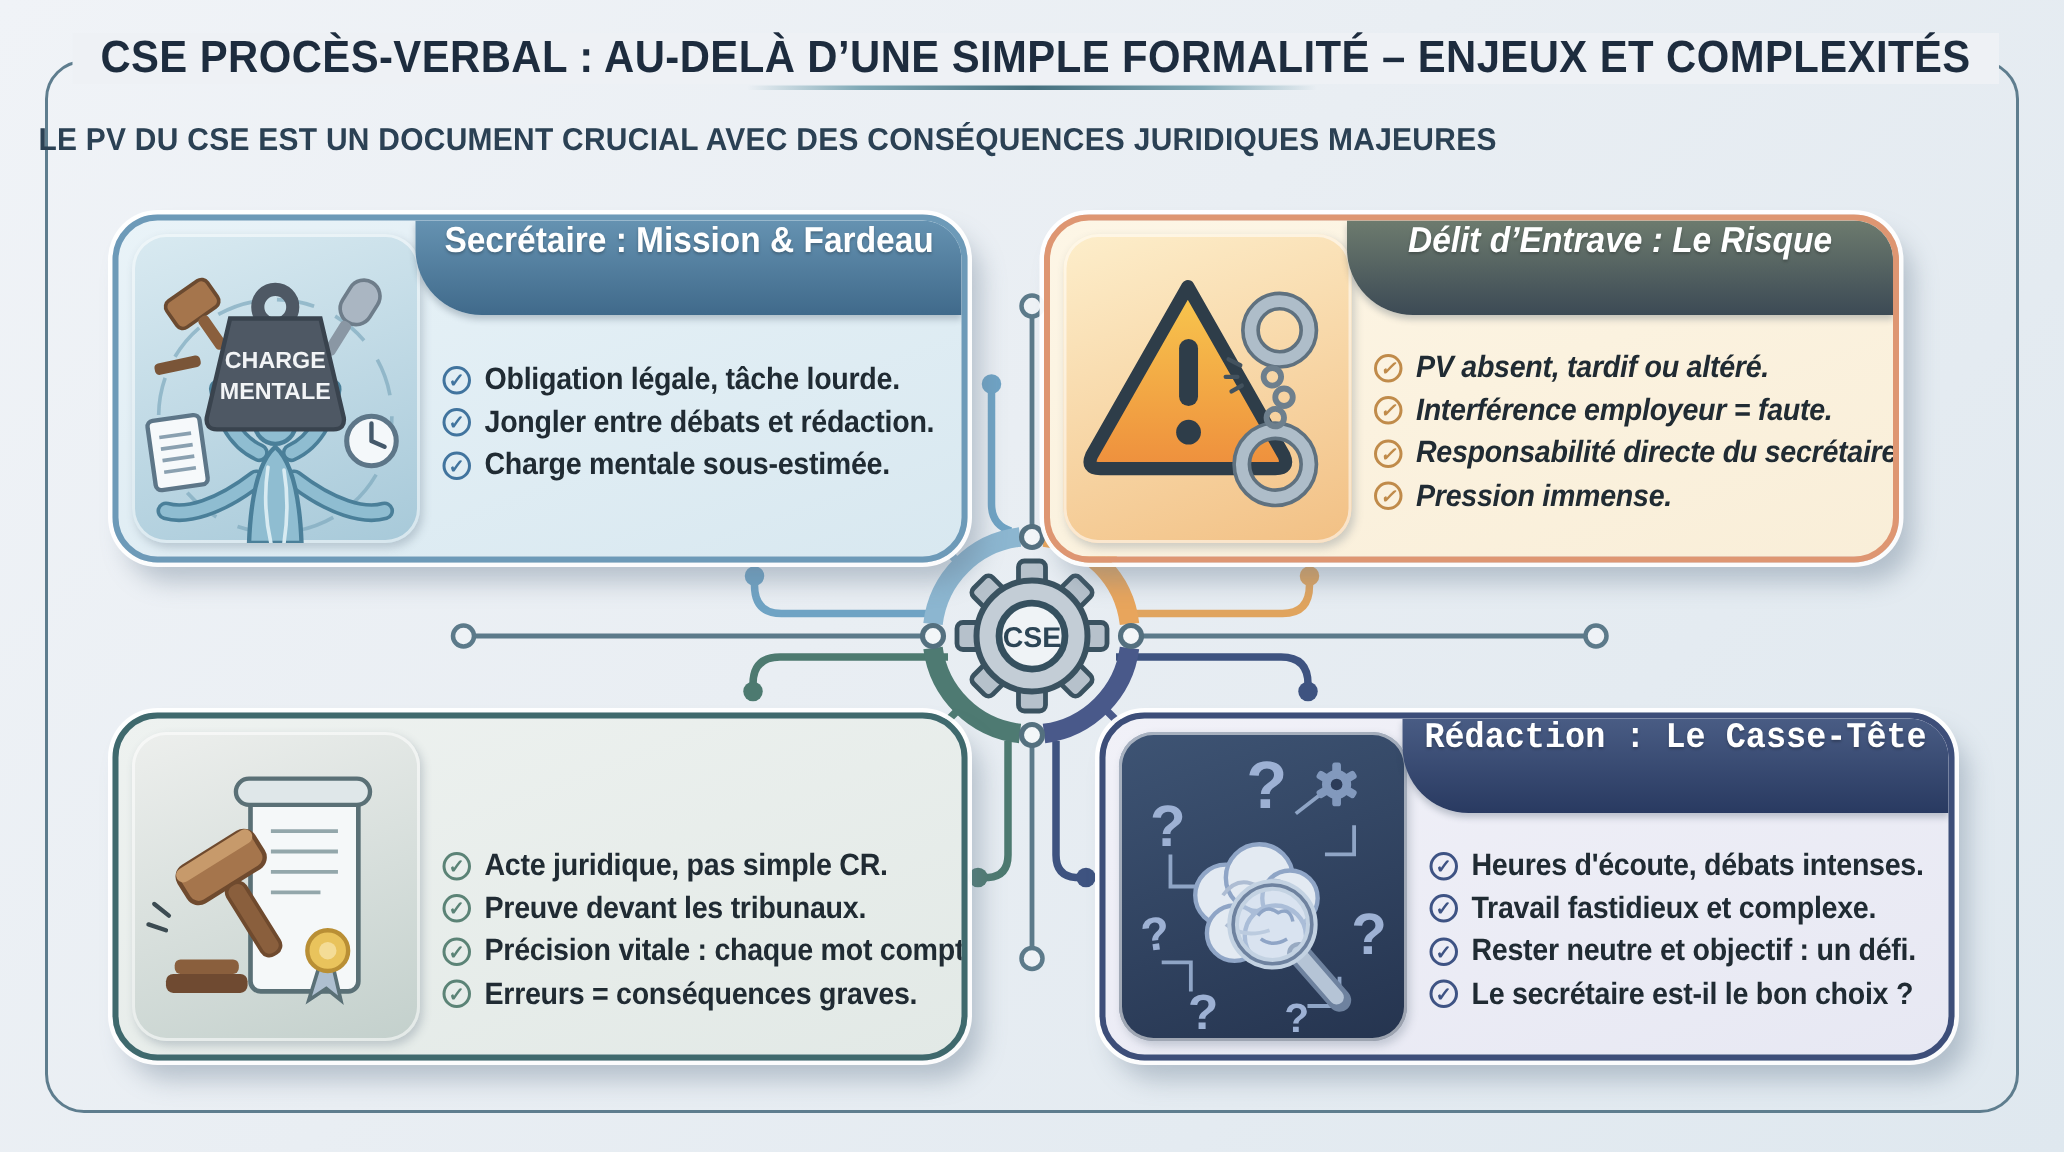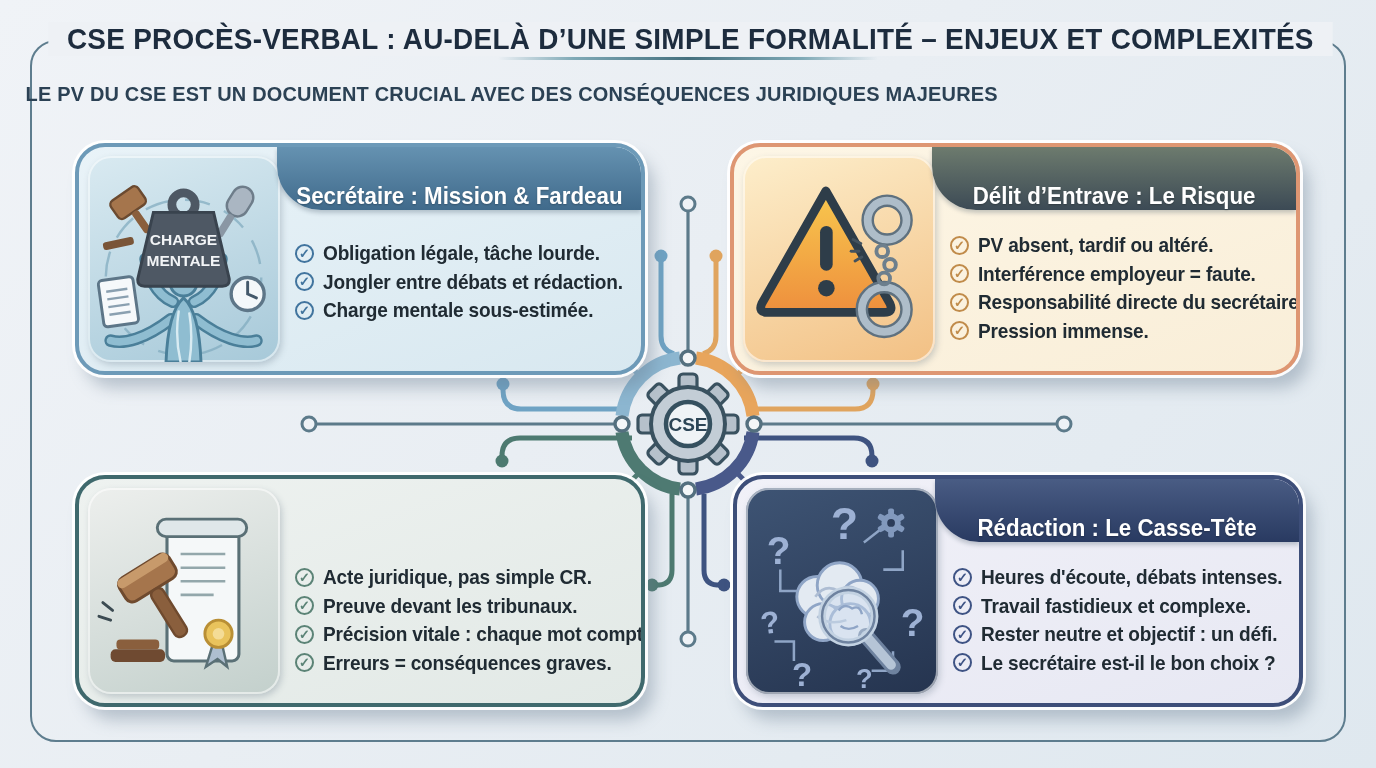--- a/index.html
+++ b/index.html
@@ -34,34 +34,34 @@
   
   .connectors { position:absolute; inset:0; z-index:1; pointer-events:none; }
 
   
   .card {
     position:absolute; width:570px; height:232px; border-radius:30px;
     border:4px solid; overflow:hidden; z-index:2;
     box-shadow:0 0 0 3px rgba(255,255,255,.95), 9px 13px 16px rgba(104,124,146,.4);
   }
   .card.tl { left:75px;  top:143px; border-color:#6d9ab8; background:linear-gradient(160deg,#e9f3f8,#d8e8f0); }
-  .card.tr { left:730px; top:143px; border-color:#de9672; background:linear-gradient(160deg,#fdf6e6,#f9eed8); }
+  .card.tr { left:696px; top:143px; border-color:#de9672; background:linear-gradient(160deg,#fdf6e6,#f9eed8);font-style:italic; }
   .card.bl { left:75px;  top:475px; border-color:#3f696d; background:linear-gradient(160deg,#eef2f0,#e2e9e6); }
   .card.br { left:733px; top:475px; border-color:#3d4e79; background:linear-gradient(160deg,#f1f1f8,#e7e8f3); }
 
   .card-header {
     position:absolute; left:198px; top:0; right:0; height:63px;
-    display:flex; align-items:flex-end; justify-content:center;
+    display:flex; align-items:flex-start; justify-content:center;
     border-top-right-radius:25px; border-bottom-left-radius:44px;
     box-shadow:0 3px 4px rgba(40,60,80,.25);
   }
   .tl .card-header { background:linear-gradient(180deg,#6592b1,#406a8b); }
   .tr .card-header { background:linear-gradient(180deg,#6d7b6e,#3c4a55); }
   .bl .card-header { background:linear-gradient(180deg,#4a787c,#2c5257); }
-  .br .card-header { background:linear-gradient(180deg,#495c84,#293a61); }
+  .br .card-header { background:linear-gradient(180deg,#495c84,#293a61);font-family:Liberation Mono, monospace; }
   .card-header span {
     color:#fff; font-size:24px; font-weight:bold; white-space:nowrap;
     transform:scaleX(.93); text-shadow:0 1px 2px rgba(0,0,0,.25);
   }
 
   .icon-panel {
     position:absolute; left:9px; top:9px; bottom:9px; width:192px;
     border-radius:23px; overflow:hidden;
     box-shadow:inset 0 0 0 2px rgba(255,255,255,.55), 2px 3px 6px rgba(70,90,110,.25);
   }

